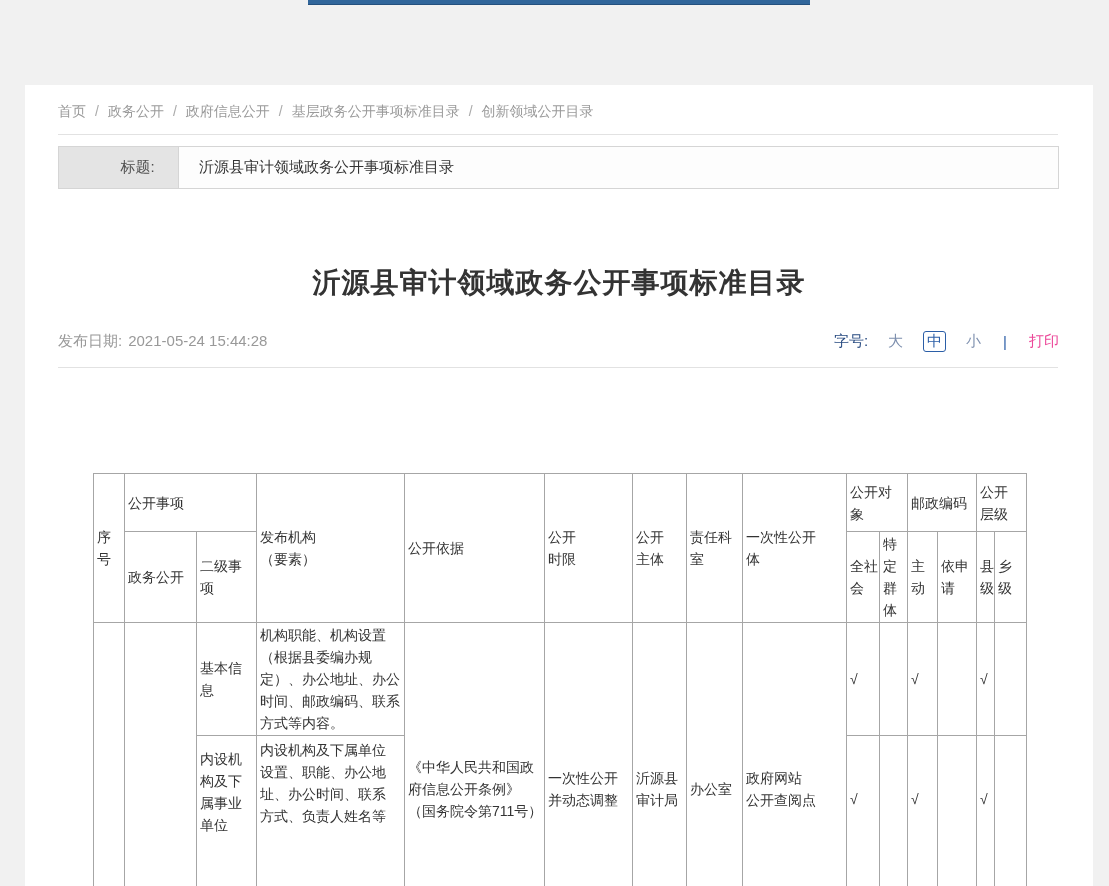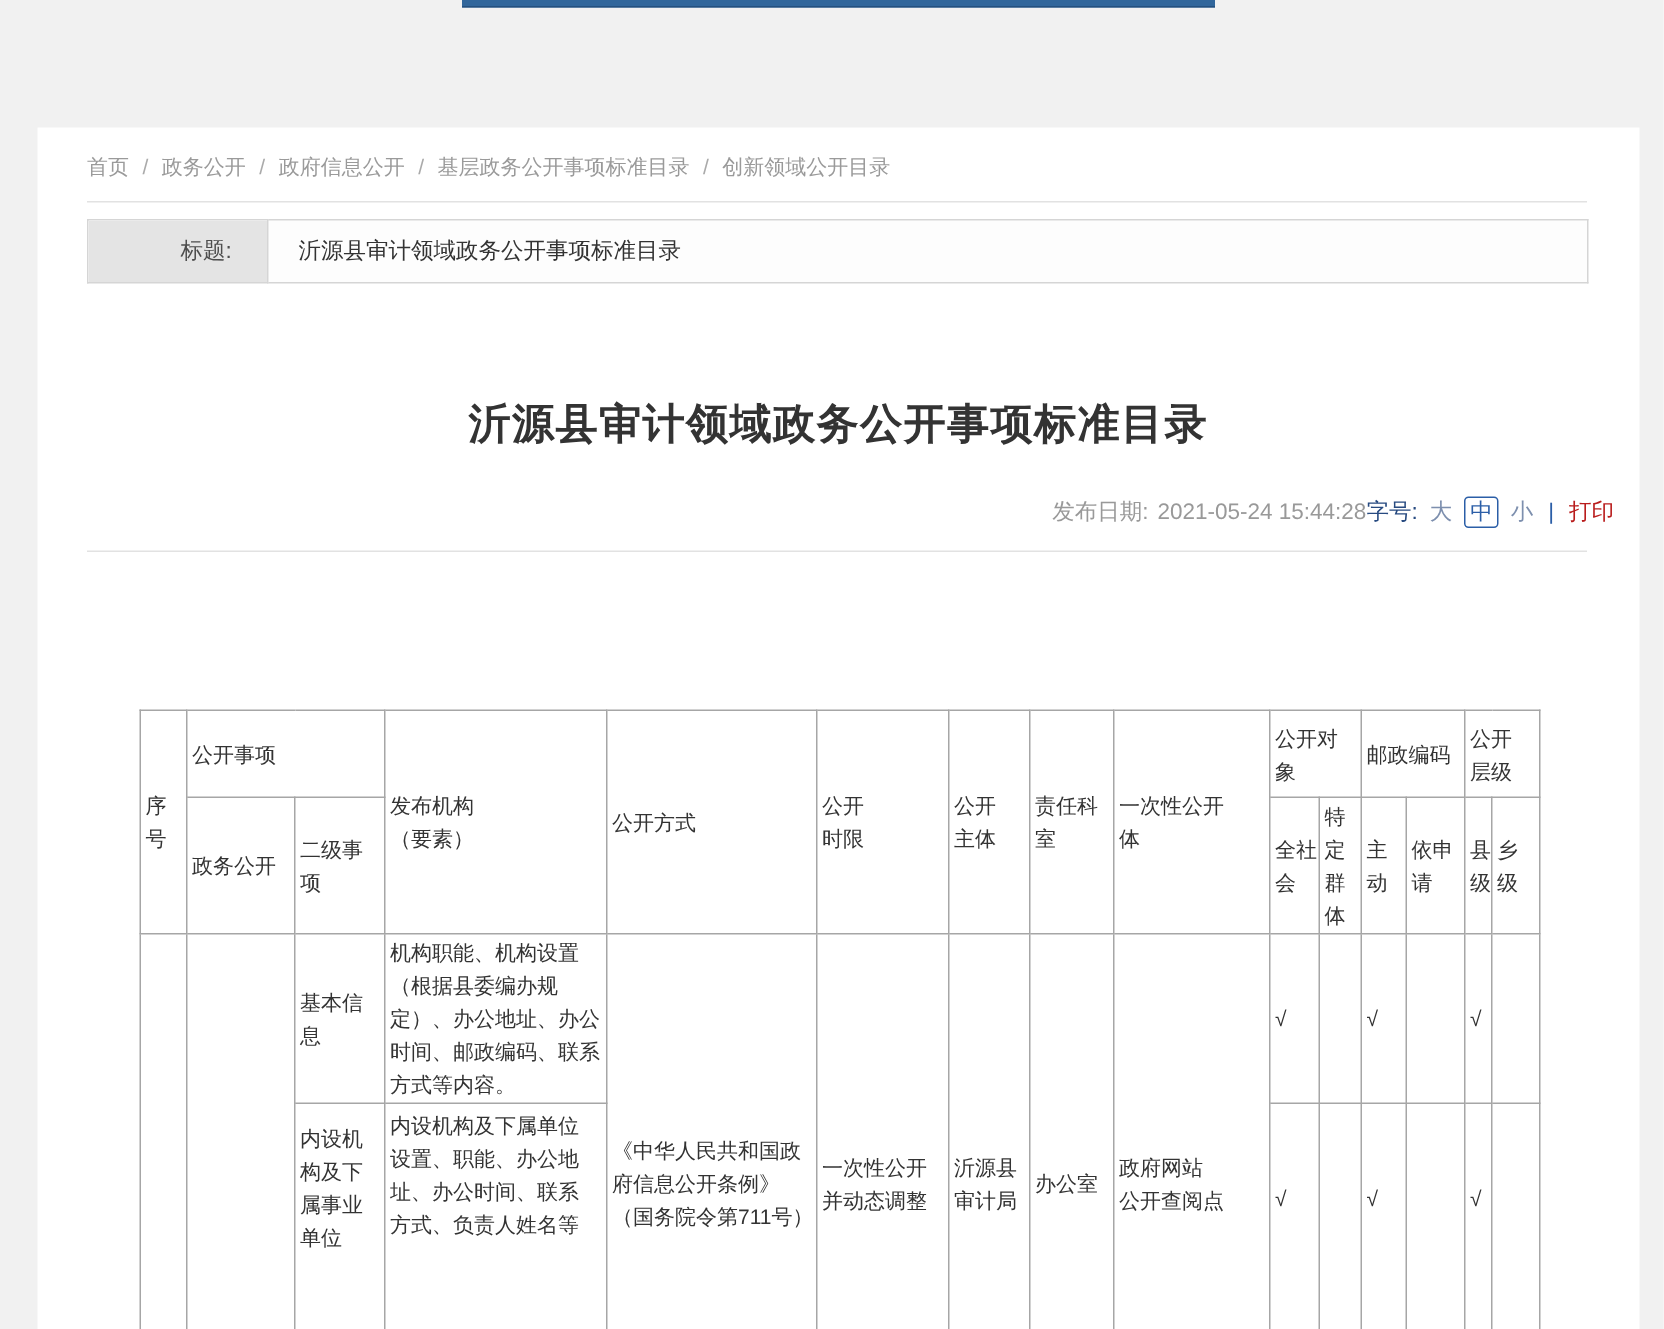--- a/index.html
+++ b/index.html
@@ -15,31 +15,31 @@
   .hr1{width:1000px;margin:13px 0 0 33px;border:none;border-top:1px solid #e2e2e2;height:0;}
   
   .doc-table{border-collapse:collapse;table-layout:fixed;width:1000px;
     margin:11px 0 0 33px;font-size:15px;}
   .doc-table td{border:1px solid #d5d5d5;height:39px;overflow:hidden;}
   .doc-table td.lbl{background:#e4e4e4;color:#4d4d4d;text-align:center;padding-left:39px;}
   .doc-table td.val{background:#fdfdfd;color:#333;padding-left:20px;}
   
   .article-title{margin-top:75px;text-align:center;font-size:28px;
     font-weight:bold;color:#333;letter-spacing:1px;}
-  .meta-row{margin:29px 17px 0 33px;display:flex;justify-content:flex-end;
+  .meta-row{margin:29px 34px 0 33px;display:flex;justify-content:space-between;
     align-items:center;font-size:15px;color:#999;}
   .meta-left{color:#999;}
   .meta-left .d-lbl{margin-right:6px;}
-  .fz{display:flex;align-items:center;gap:8px;}
+  .fz{display:flex;align-items:center;gap:20px;}
   .fz .fz-lbl{color:#274a80;}
   .fz .fz-opt{color:#7d8fae;cursor:pointer;}
   .fz .fz-opt.active{color:#2b5ea7;border:1px solid #2b5ea7;border-radius:3px;
     padding:0 3px;}
   .fz .bar{color:#2b5ea7;margin:0 2px;}
-  .fz .print{color:#b91c1c;cursor:pointer;}
+  .fz .print{color:#ec4899;cursor:pointer;}
   .hr2{width:1000px;margin:15px 0 0 33px;border:none;border-top:1px solid #e2e2e2;height:0;}
   
   .cat-table{border-collapse:collapse;table-layout:fixed;margin:105px 0 0 68px;
     font-size:14px;color:#333;line-height:22px;}
   .cat-table th,.cat-table td{border:1px solid #a6a6a6;font-weight:normal;
     text-align:left;vertical-align:middle;padding:1px 0 1px 3px;
     white-space:pre-line;overflow:hidden;}
   .cat-table .vtop{vertical-align:top;}
   .cat-table .pt12{padding-top:12px;}
   .cat-table .pt3{padding-top:3px;}
@@ -106,21 +106,21 @@
         <col style="width:17px">
         <col style="width:32px">
     </colgroup>
     <tbody>
         <tr style="height:58px">
       <th rowspan="2">序
 号</th>
       <th colspan="2">公开事项</th>
       <th rowspan="2">发布机构
 （要素）</th>
-      <th rowspan="2">公开方式</th>
+      <th rowspan="2">公开依据</th>
       <th rowspan="2">公开
 时限</th>
       <th rowspan="2">公开
 主体</th>
       <th rowspan="2">责任科
 室</th>
       <th rowspan="2">一次性公开
 体</th>
       <th colspan="2">公开对
 象</th>

